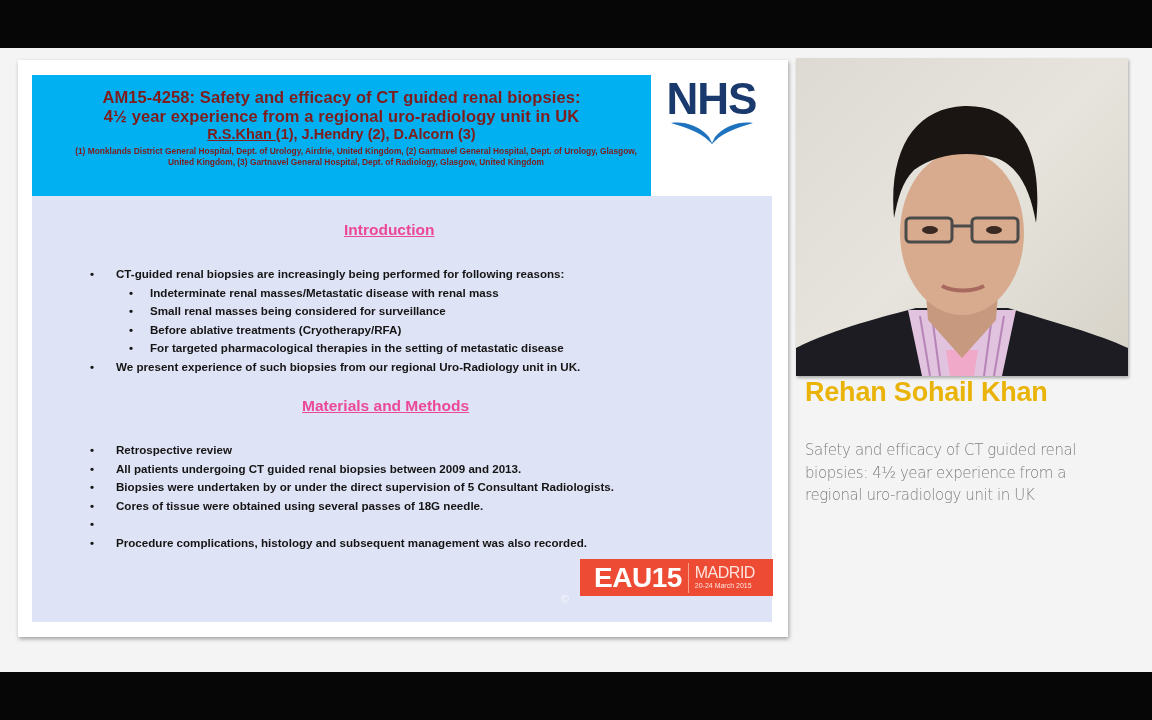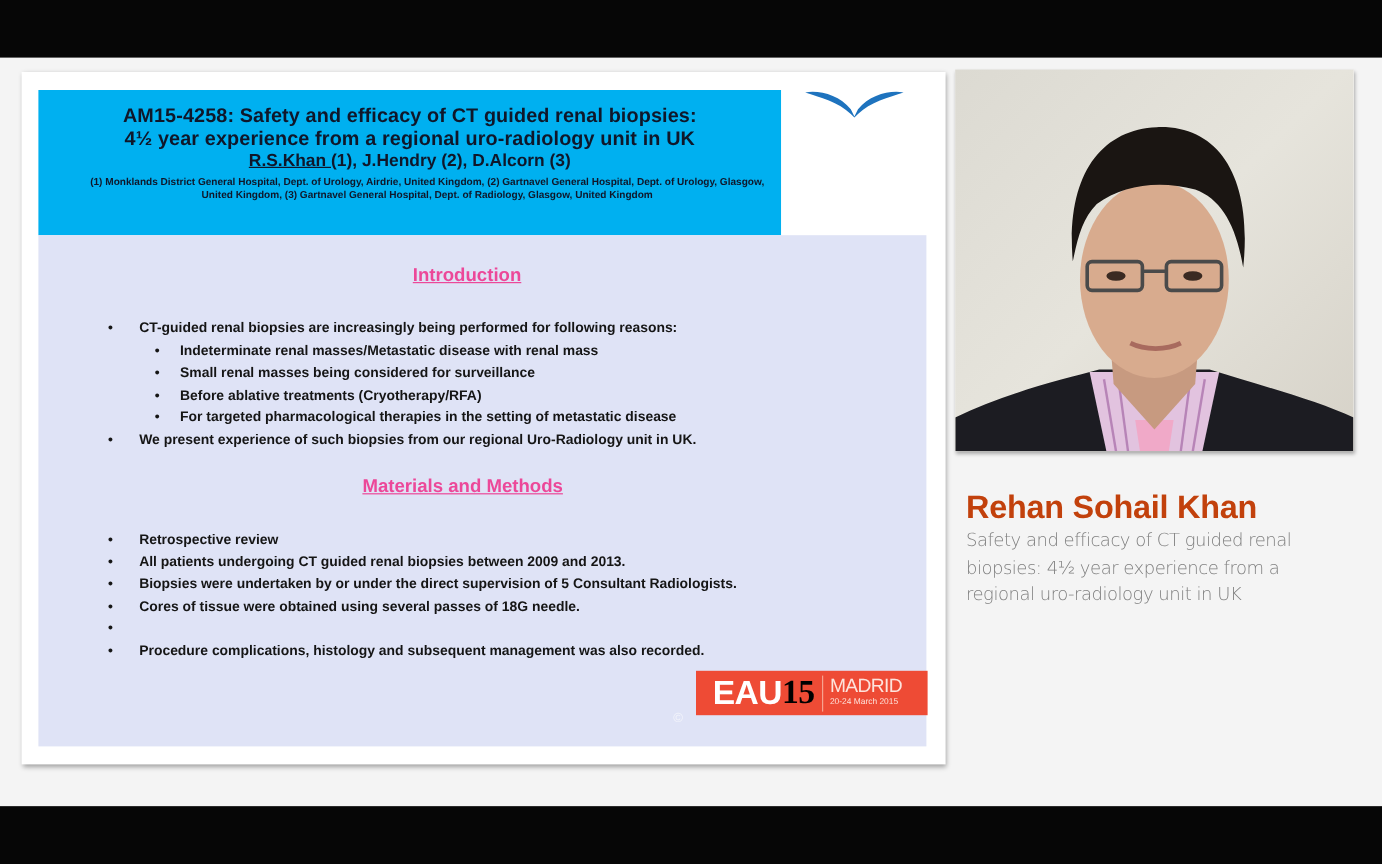--- a/index.html
+++ b/index.html
@@ -13,21 +13,21 @@
 
   .slide-frame {
     position: absolute; left: 18px; top: 60px; width: 770px; height: 577px;
     background: #ffffff;
     box-shadow: 1px 2px 4px rgba(0,0,0,0.35);
   }
 
   .header-band {
     position: absolute; left: 32px; top: 75px; width: 619px; height: 121px;
     background: #00b0f0;
-    text-align: center; color: #0f172a;
+    text-align: center; color: #7f1d1d;
     padding-top: 13px;
   }
   .header-band .title {
     font-weight: bold; font-size: 16.5px; line-height: 19px; letter-spacing: 0.1px;
   }
   .header-band .authors {
     font-weight: bold; font-size: 14.5px; line-height: 17px; margin-top: 0px;
   }
   .header-band .authors .presenter { text-decoration: underline; }
   .header-band .affil {
@@ -60,40 +60,40 @@
   .bullets li .dot { position: absolute; left: -26px; }
   .bullets li.sub { padding-left: 34px; }
   .bullets li.sub .dot { left: 13px; }
 
   .eau-badge {
     position: absolute; left: 580px; top: 559px; width: 193px; height: 37px;
     background: #ee4b35; color: #fff;
     display: flex; align-items: center;
   }
   .eau-badge .eau { font-weight: bold; font-size: 28px; letter-spacing: -0.5px; margin-left: 14px; }
-  .eau-badge .yr { font-weight: bold; font-size: 28px; color: #000000; letter-spacing: -0.5px; font-family: Liberation Serif, serif; }
+  .eau-badge .yr { font-weight: bold; font-size: 28px; color: #ffffff; letter-spacing: -0.5px; }
   .eau-badge .sep { width: 1px; height: 30px; background: #f7a28f; margin: 0 6px 0 6px; }
   .eau-badge .city-block { display: flex; flex-direction: column; }
   .eau-badge .city { font-size: 16px; line-height: 16px; color: #fde3dc; letter-spacing: -0.5px; }
   .eau-badge .dates { font-size: 7px; line-height: 9px; color: #fde3dc; }
 
   .copyright-mark {
     position: absolute; left: 561px; top: 593px; font-size: 11px; color: #f3f4fb;
   }
 
   .speaker-photo {
     position: absolute; left: 796px; top: 58px; width: 332px; height: 318px;
     background: linear-gradient(135deg, #dcdad2 0%, #e6e4dc 50%, #d6d2c8 100%);
     box-shadow: 1px 2px 3px rgba(0,0,0,0.3);
     overflow: hidden;
   }
 
   .speaker-name {
-    position: absolute; left: 805px; top: 408px;
-    font-weight: bold; font-size: 27px; color: #c2410c; letter-spacing: -0.2px;
+    position: absolute; left: 805px; top: 377px;
+    font-weight: bold; font-size: 27px; color: #eab308; letter-spacing: -0.2px;
   }
   .talk-title {
     position: absolute; left: 805px; top: 439px; width: 320px;
     font-family: "DejaVu Sans", sans-serif; font-size: 15px; line-height: 22.5px; color: #808080;
     letter-spacing: -0.4px; font-weight: 300;
   }
 </style>
 </head>
 <body>
 
@@ -105,20 +105,21 @@
 <div class="header-band">
   <div class="title">
     <div>AM15-4258: Safety and efficacy of CT guided renal biopsies:</div>
     <div>4½ year experience from a regional uro-radiology unit in UK</div>
   </div>
   <div class="authors"><span class="presenter">R.S.Khan </span><span>(1), </span><span>J.Hendry (2), D.Alcorn (3)</span></div>
   <div class="affil">(1) Monklands District  General Hospital, Dept. of Urology, Airdrie, United Kingdom, (2) Gartnavel General Hospital, Dept. of Urology, Glasgow, United Kingdom, (3) Gartnavel General Hospital, Dept. of Radiology, Glasgow, United Kingdom</div>
 </div>
 
 <div class="nhs-logo">
+  <div class="nhs-word">NHS</div>
   <svg width="86" height="26" viewBox="0 0 86 26">
     <path d="M2 4 C 14 2, 30 6, 40 18 L 43 24 L 46 18 C 56 6, 72 2, 84 4 C 72 8, 56 12, 46 22 L 43 25 L 40 22 C 30 12, 14 8, 2 4 Z" fill="#1e73be"></path>
   </svg>
 </div>
 
 <div class="content"></div>
 
 <div class="section-heading" style="left:344px; top:221px;">Introduction</div>
 
 <ul class="bullets" style="left:116px; top:265px;">

